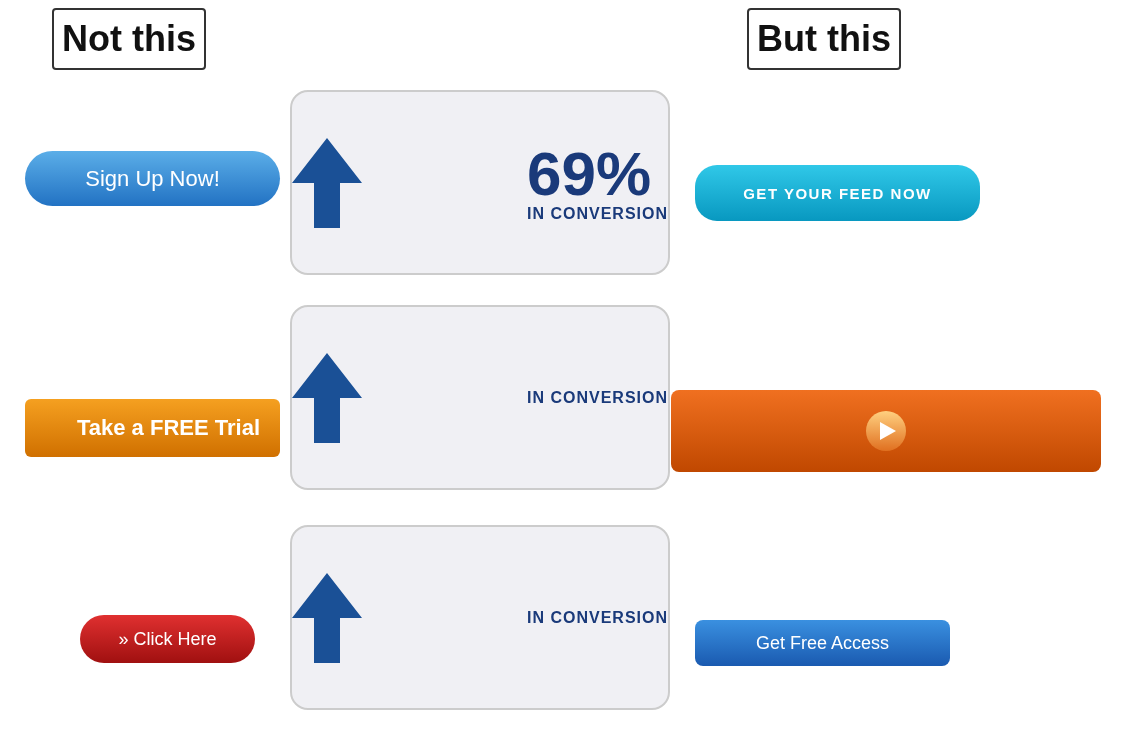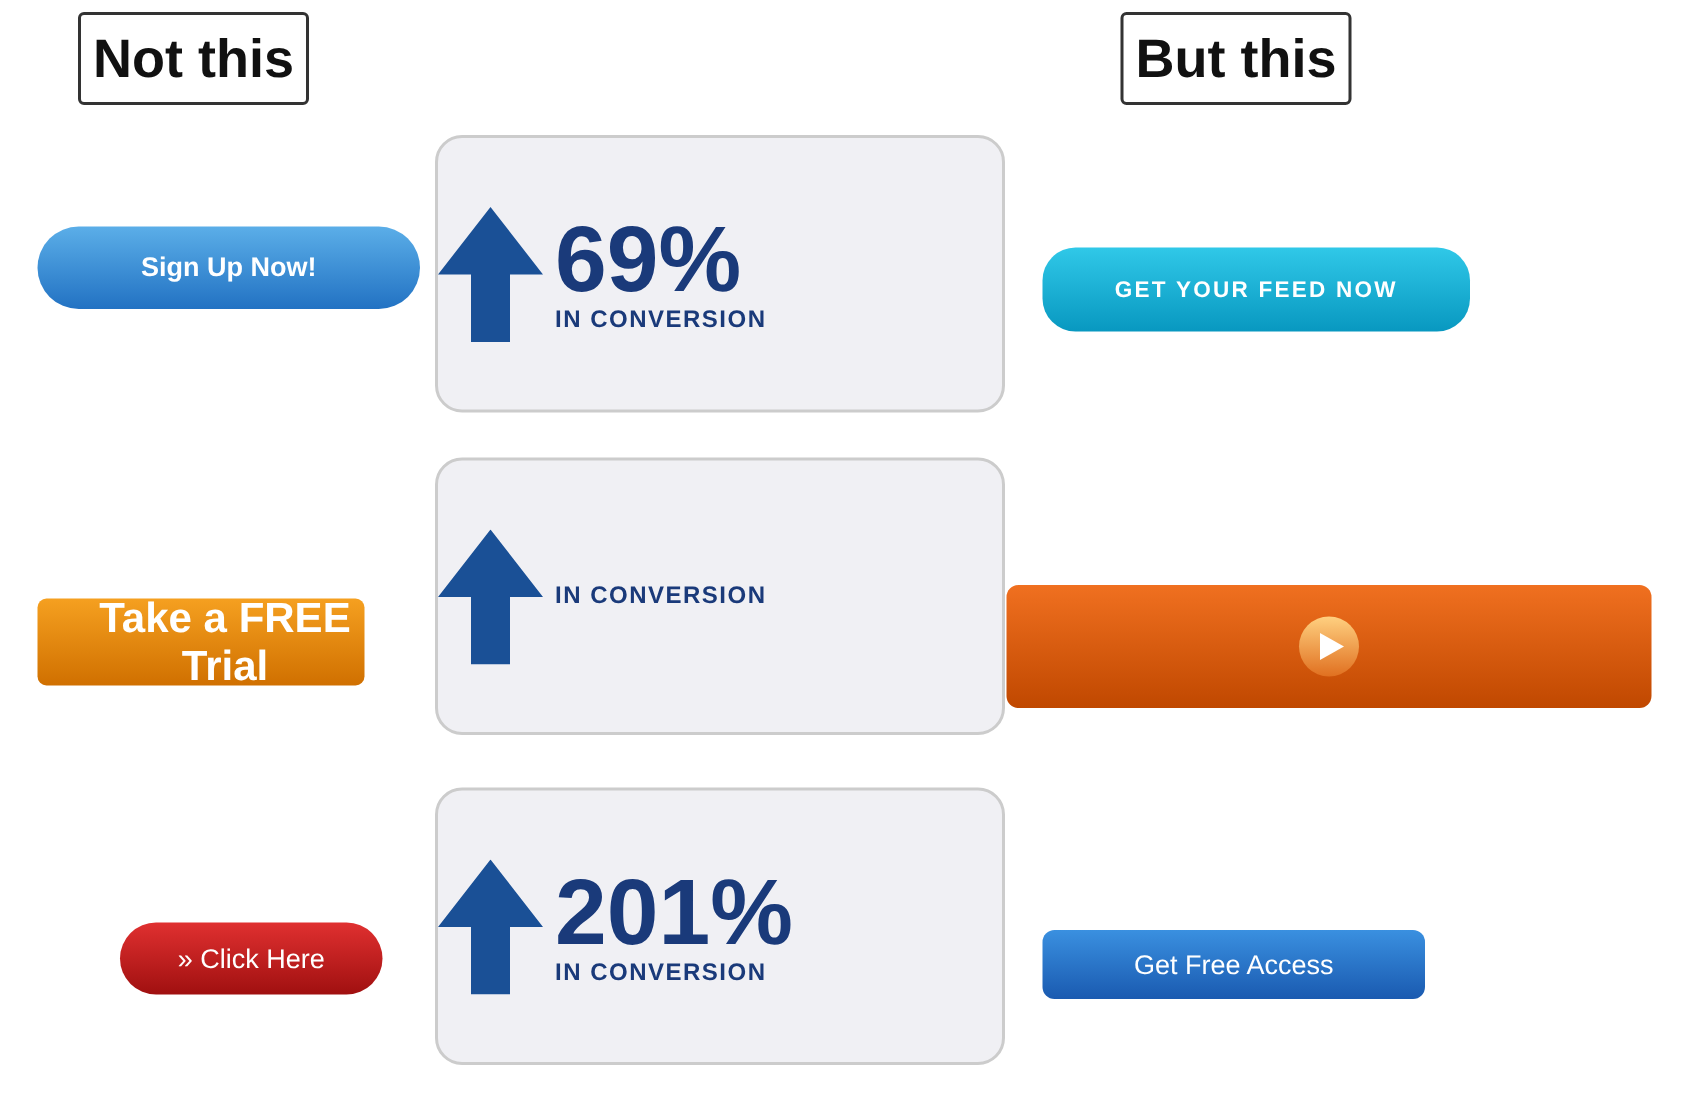--- a/index.html
+++ b/index.html
@@ -35,21 +35,21 @@
     }
 
     
     .stat-box {
       position: absolute;
       background: #f0f0f4;
       border: 2px solid #ccc;
       border-radius: 18px;
       display: flex;
       align-items: center;
-      justify-content: flex-start;
+      justify-content: space-between;
       gap: 8px;
     }
 
     .stat-box svg {
       flex-shrink: 0;
     }
 
     .stat-number {
       font-size: 62px;
       font-weight: 900;
@@ -100,40 +100,40 @@
     #btn-signup {
       position: absolute;
       left: 25px;
       top: 151px;
       width: 255px;
       height: 55px;
       background: linear-gradient(to bottom, #5baee8, #2272c3);
       border-radius: 30px;
       border: none;
       color: white;
-      font-size: 18px;
-      font-weight: bold;
+      font-size: 22px;
+      font-weight: normal;
       cursor: pointer;
       display: flex;
       align-items: center;
       justify-content: center;
     }
 
     
     #btn-trial {
       position: absolute;
       left: 25px;
       top: 399px;
-      width: 218px;
+      width: 255px;
       height: 58px;
       background: linear-gradient(to bottom, #f5a020, #d07000);
       border-radius: 6px;
       border: none;
       color: white;
-      font-size: 28px;
+      font-size: 22px;
       font-weight: bold;
       cursor: pointer;
       display: flex;
       align-items: center;
       justify-content: center;
       padding-left: 32px;
     }
 
     
     #btn-click {
@@ -259,21 +259,20 @@
   <div class="stat-text-group">
     <span class="stat-sub">IN CONVERSION</span>
   </div>
 </div>
 
 <div class="stat-box" id="stat-box-3">
   <svg width="70" height="90" viewBox="0 0 70 90">
     <polygon points="35,0 70,45 48,45 48,90 22,90 22,45 0,45" class="arrow-svg"></polygon>
   </svg>
   <div class="stat-text-group">
-    <span class="stat-number">201%</span>
     <span class="stat-sub">IN CONVERSION</span>
   </div>
 </div>
 
 <button id="btn-signup">Sign Up Now!</button>
 
 <button id="btn-trial">Take a FREE Trial</button>
 
 <button id="btn-click">» Click Here</button>
 

